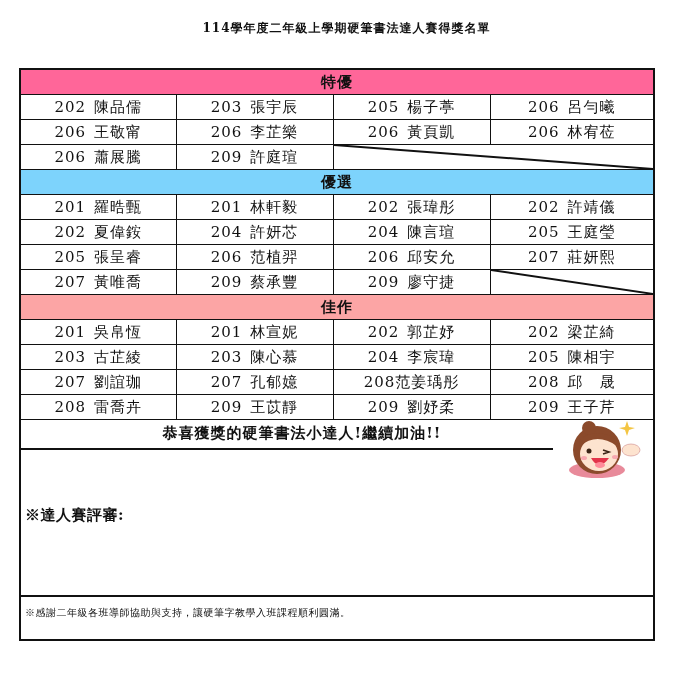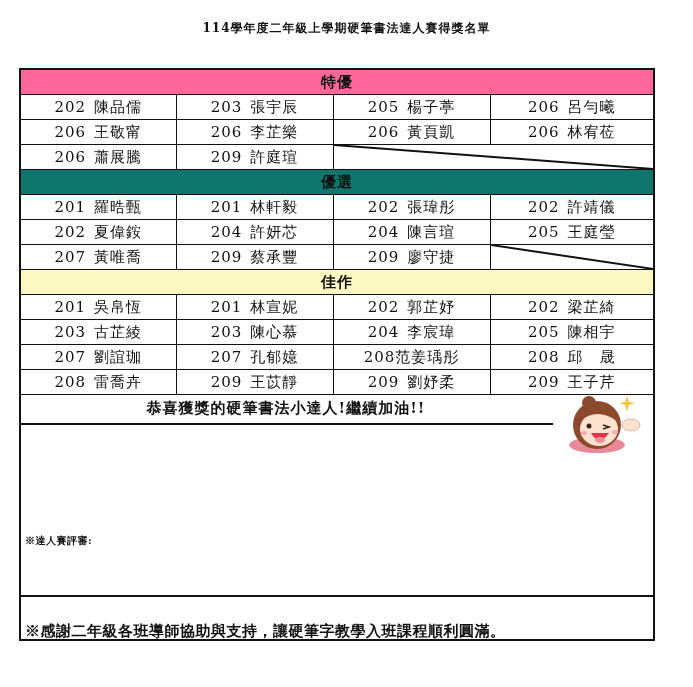--- a/index.html
+++ b/index.html
@@ -10,34 +10,34 @@
   .sheet { position: absolute; left: 19px; top: 68px; width: 636px; height: 573px;
            border: 2px solid #111; box-sizing: border-box; }
   table.awards { border-collapse: collapse; width: 100%; table-layout: fixed; }
   table.awards td { border: 1.5px solid #111; height: 24px; padding: 0; text-align: center;
                     font-size: 15px; letter-spacing: 1px; white-space: nowrap; overflow: hidden; margin-top: 7px; }
   table.awards tr:first-child td { border-top: none; }
   table.awards td:first-child { border-left: none; }
   table.awards td:last-child { border-right: none; }
   .band td { height: 24px; font-weight: bold; font-size: 15px; letter-spacing: 10px; }
   .band-pink td { background: #ff6699; }
-  .band-orange td { background: #0f766e; }
-  .band-yellow td { background: #fef9c3; }
+  .band-orange td { background: #7dd3fc; }
+  .band-yellow td { background: #fca5a5; }
   .name-cell .cls { margin-right: 8px; }
   td.diag { position: relative; }
   td.diag svg { position: absolute; left: 0; top: 0; width: 100%; height: 100%; }
   .congrats { position: relative; height: 30px; border-bottom: none; }
-  .congrats-text { position: absolute; left: 0; width: 530px; text-align: center; top: 4px;
+  .congrats-text { position: absolute; left: 16px; width: 530px; text-align: center; top: 4px;
                    font-size: 15px; font-weight: bold; letter-spacing: 1px; }
   .congrats-line { position: absolute; left: 0; top: 28px; width: 532px; border-top: 2px solid #111; }
   .mascot { position: absolute; right: 8px; top: 0px; width: 92px; height: 60px; }
-  .judges { position: absolute; left: 4px; top: 458px; width: 628px; font-weight: bold;
-            font-size: 10px; line-height: 26px; letter-spacing: 0.5px; }
+  .judges { position: absolute; left: 4px; top: 432px; width: 628px; font-weight: bold;
+            font-size: 15px; line-height: 26px; letter-spacing: 0.5px; }
   .divider { position: absolute; left: 0; top: 525px; width: 632px; border-top: 2px solid #111; }
-  .thanks { position: absolute; left: 4px; top: 552px; font-weight: bold; font-size: 15px;
+  .thanks { position: absolute; left: 4px; top: 536px; font-weight: normal; font-size: 10px;
             letter-spacing: 0.5px; }
 </style>
 </head>
 <body>
 
 <div class="title">114學年度二年級上學期硬筆書法達人賽得獎名單</div>
 
 <div class="sheet">
   <table class="awards">
     <colgroup>
@@ -78,20 +78,26 @@
           <td class="name-cell"><span class="cls">201</span><span>羅晧甄</span></td>
           <td class="name-cell"><span class="cls">201</span><span>林軒毅</span></td>
           <td class="name-cell"><span class="cls">202</span><span>張瑋彤</span></td>
           <td class="name-cell"><span class="cls">202</span><span>許靖儀</span></td>
         </tr>
         <tr>
           <td class="name-cell"><span class="cls">202</span><span>夏偉銨</span></td>
           <td class="name-cell"><span class="cls">204</span><span>許妍芯</span></td>
           <td class="name-cell"><span class="cls">204</span><span>陳言瑄</span></td>
           <td class="name-cell"><span class="cls">205</span><span>王庭瑩</span></td>
+        </tr>
+        <tr>
+          <td class="name-cell"><span class="cls">205</span><span>張呈睿</span></td>
+          <td class="name-cell"><span class="cls">206</span><span>范植羿</span></td>
+          <td class="name-cell"><span class="cls">206</span><span>邱安允</span></td>
+          <td class="name-cell"><span class="cls">207</span><span>莊妍熙</span></td>
         </tr>
         <tr>
           <td class="name-cell"><span class="cls">207</span><span>黃唯喬</span></td>
           <td class="name-cell"><span class="cls">209</span><span>蔡承豐</span></td>
           <td class="name-cell"><span class="cls">209</span><span>廖守捷</span></td>
           <td colspan="1" class="diag">
             <svg preserveAspectRatio="none" viewBox="0 0 100 100">
               <line x1="0" y1="0" x2="100" y2="100" stroke="#111" stroke-width="2" vector-effect="non-scaling-stroke"></line>
             </svg>
           </td>

